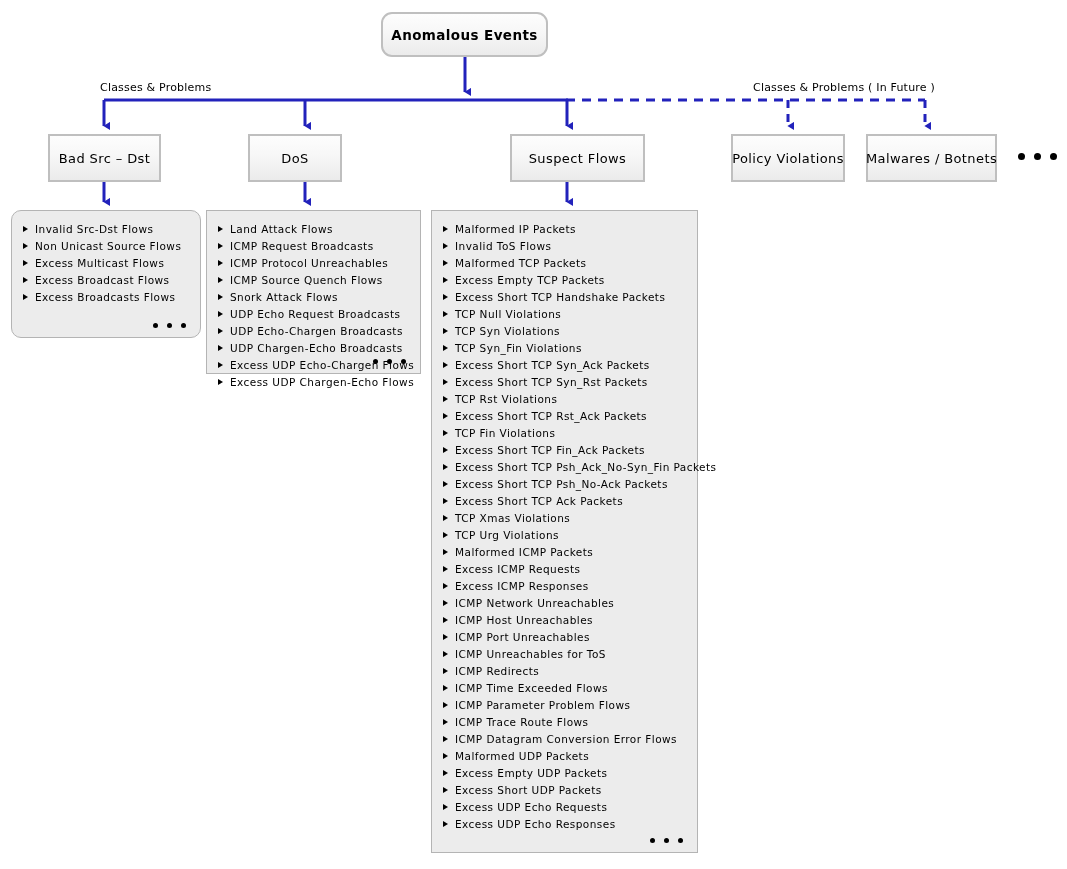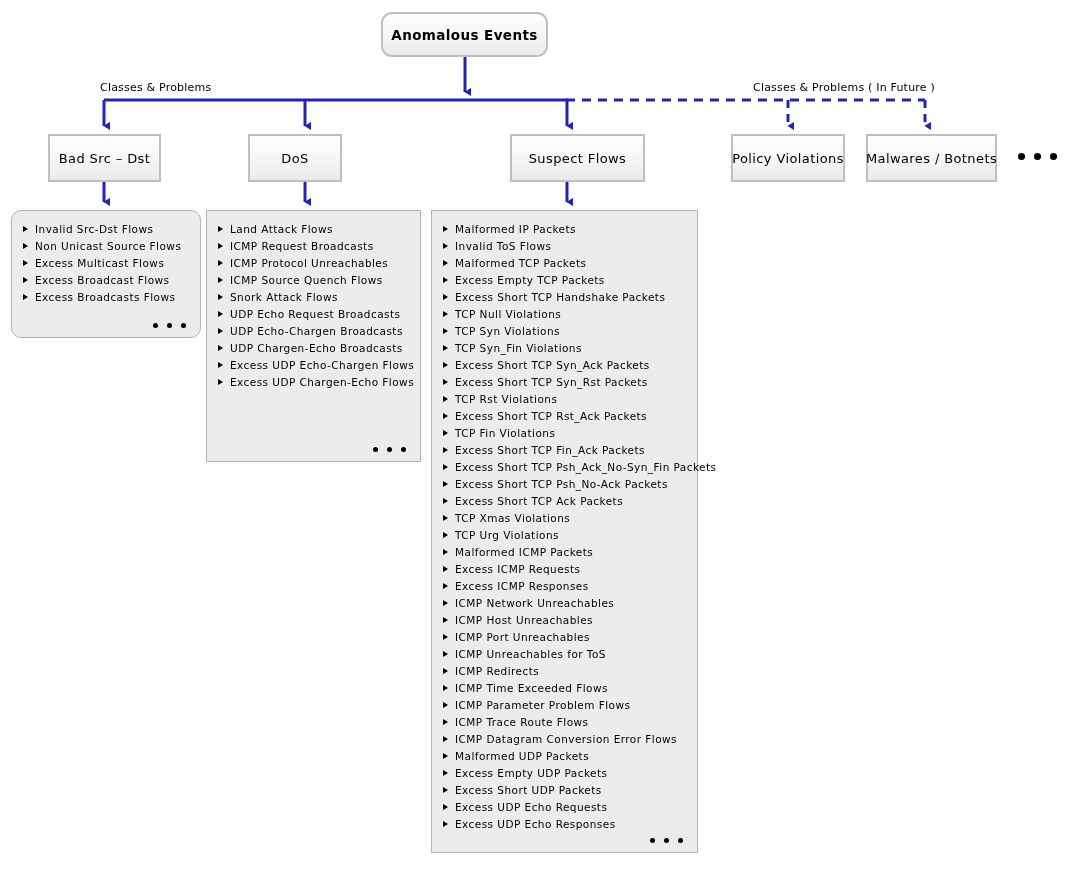--- a/index.html
+++ b/index.html
@@ -187,21 +187,21 @@
         <li><span class="tri"></span><span>Excess Broadcast Flows</span></li>
         <li><span class="tri"></span><span>Excess Broadcasts Flows</span></li>
       </ul>
     <div class="dots panel-dots">
       <span></span>
       <span></span>
       <span></span>
     </div>
   </div>
 
-  <div class="panel" style="left:206px; top:210px; width:215px; height:252px;">
+  <div class="panel" style="left:206px; top:210px; width:215px; height:164px;">
     <ul>
         <li><span class="tri"></span><span>Land Attack Flows</span></li>
         <li><span class="tri"></span><span>ICMP Request Broadcasts</span></li>
         <li><span class="tri"></span><span>ICMP Protocol Unreachables</span></li>
         <li><span class="tri"></span><span>ICMP Source Quench Flows</span></li>
         <li><span class="tri"></span><span>Snork Attack Flows</span></li>
         <li><span class="tri"></span><span>UDP Echo Request Broadcasts</span></li>
         <li><span class="tri"></span><span>UDP Echo-Chargen Broadcasts</span></li>
         <li><span class="tri"></span><span>UDP Chargen-Echo Broadcasts</span></li>
         <li><span class="tri"></span><span>Excess UDP Echo-Chargen Flows</span></li>

